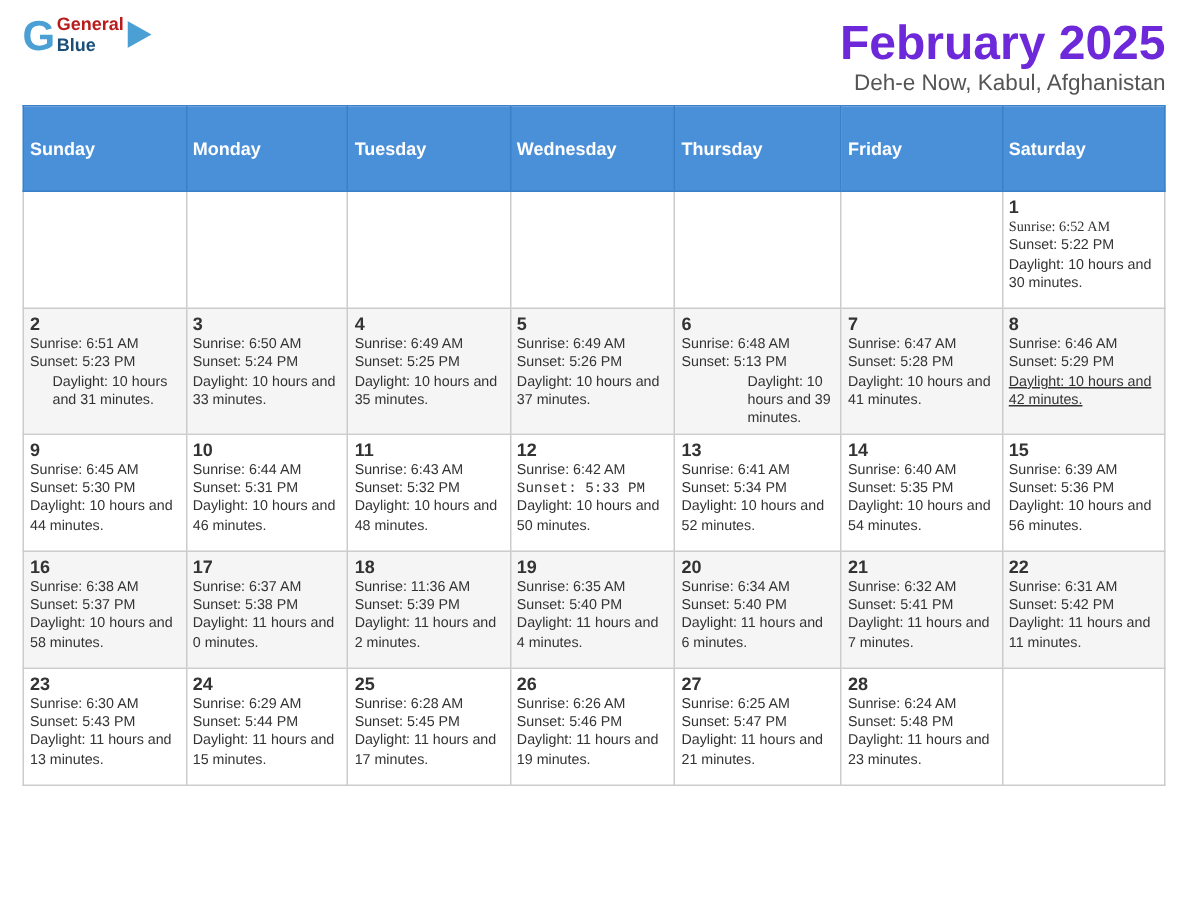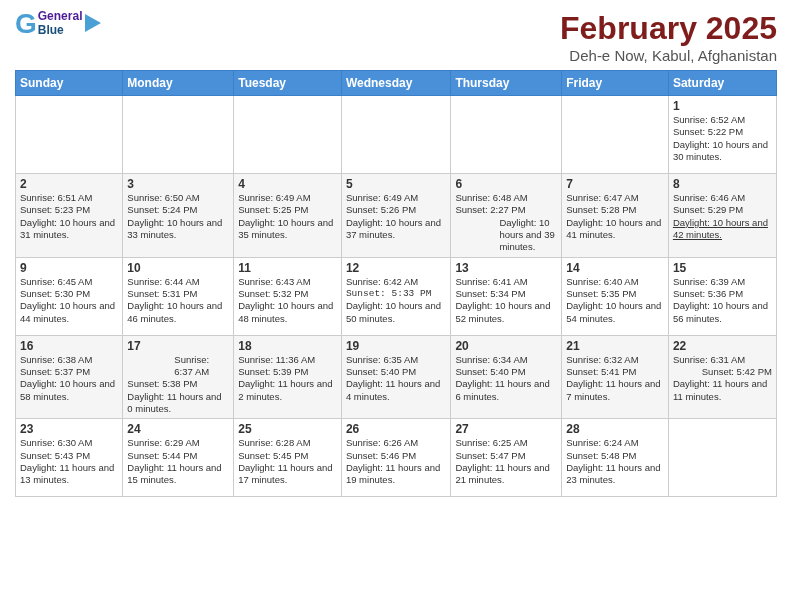--- a/index.html
+++ b/index.html
@@ -3,31 +3,31 @@
   <meta charset="utf-8">
   <style>
     * { box-sizing: border-box; margin: 0; padding: 0; }
     body { font-family: Arial, sans-serif; background: #fff; width: 792px; height: 612px; overflow: hidden; }
     
     .container { width: 792px; padding: 10px 15px 5px 15px; }
     
     .header-row { display: flex; justify-content: space-between; align-items: flex-start; margin-bottom: 6px; }
     
     .title-block { text-align: right; }
-    .month-title { font-size: 32px; font-weight: bold; color: #7f1d1d; }
+    .month-title { font-size: 32px; font-weight: bold; color: #6d28d9; }
     .location-title { font-size: 15px; color: #555; }
     
     .calendar { width: 100%; border-collapse: collapse; }
     
     .calendar thead th {
       background: #4a90d9;
       color: #fff;
       font-size: 12px;
       font-weight: bold;
-      padding: 5px 4px;
+      padding: 21px 4px;
       border: 1px solid #3a80c9;
       text-align: left;
     }
     
     .calendar tbody td {
       border: 1px solid #ccc;
       vertical-align: top;
       padding: 3px 4px;
       width: 113px;
       height: 78px;
@@ -53,21 +53,21 @@
   </style>
 </head>
 <body>
 
 <div class="container">
   <div class="header-row">
     <div class="logo-wrapper">
       <div style="display:flex;align-items:center;">
         <div style="font-size:28px;font-weight:bold;color:#4a9fd4;line-height:1;">G</div>
         <div style="display:flex;flex-direction:column;line-height:1.15;margin-left:1px;">
-          <span style="font-size:12px;font-weight:bold;color:#4c1d95;">General</span>
+          <span style="font-size:12px;font-weight:bold;color:#b91c1c;">General</span>
           <span style="font-size:12px;font-weight:bold;color:#1a4f7a;">Blue</span>
         </div>
         <div style="margin-left:3px;margin-top:2px;">
           <svg width="16" height="18" viewBox="0 0 16 18">
               <polygon points="0,0 16,9 0,18" fill="#4a9fd4"></polygon>
             </svg>
         </div>
       </div>
     </div>
     <div class="title-block">
@@ -91,31 +91,31 @@
     <tbody id="calendar-body">
     <tr>
           <td class="empty"></td>
           <td class="empty"></td>
           <td class="empty"></td>
           <td class="empty"></td>
           <td class="empty"></td>
           <td class="empty"></td>
           <td>
             <span class="day-num">1</span>
-            <div style="line-height: 1.3;">Sunrise: 6:52 AM</div>
+            <div style="line-height: 1.3; font-family: Liberation Serif, serif;">Sunrise: 6:52 AM</div>
             <div style="line-height: 1.3;">Sunset: 5:22 PM</div>
             <div style="line-height: 1.3;">Daylight: 10 hours and 30 minutes.</div>
           </td>
         </tr>
         <tr>
           <td>
             <span class="day-num">2</span>
             <div style="line-height: 1.3;">Sunrise: 6:51 AM</div>
             <div style="line-height: 1.3;">Sunset: 5:23 PM</div>
-            <div style="line-height: 1.3;">Daylight: 10 hours and 31 minutes.</div>
+            <div style="line-height: 1.3; margin-left: 15px;">Daylight: 10 hours and 31 minutes.</div>
           </td>
           <td>
             <span class="day-num">3</span>
             <div style="line-height: 1.3;">Sunrise: 6:50 AM</div>
             <div style="line-height: 1.3;">Sunset: 5:24 PM</div>
             <div style="line-height: 1.3;">Daylight: 10 hours and 33 minutes.</div>
           </td>
           <td>
             <span class="day-num">4</span>
             <div style="line-height: 1.3;">Sunrise: 6:49 AM</div>
@@ -124,21 +124,21 @@
           </td>
           <td>
             <span class="day-num">5</span>
             <div style="line-height: 1.3;">Sunrise: 6:49 AM</div>
             <div style="line-height: 1.3;">Sunset: 5:26 PM</div>
             <div style="line-height: 1.3;">Daylight: 10 hours and 37 minutes.</div>
           </td>
           <td>
             <span class="day-num">6</span>
             <div style="line-height: 1.3;">Sunrise: 6:48 AM</div>
-            <div style="line-height: 1.3;">Sunset: 2:27 PM</div>
+            <div style="line-height: 1.3;">Sunset: 5:13 PM</div>
             <div style="line-height: 1.3; margin-left: 44px;">Daylight: 10 hours and 39 minutes.</div>
           </td>
           <td>
             <span class="day-num">7</span>
             <div style="line-height: 1.3;">Sunrise: 6:47 AM</div>
             <div style="line-height: 1.3;">Sunset: 5:28 PM</div>
             <div style="line-height: 1.3;">Daylight: 10 hours and 41 minutes.</div>
           </td>
           <td>
             <span class="day-num">8</span>
@@ -193,21 +193,21 @@
         </tr>
         <tr>
           <td>
             <span class="day-num">16</span>
             <div style="line-height: 1.3;">Sunrise: 6:38 AM</div>
             <div style="line-height: 1.3;">Sunset: 5:37 PM</div>
             <div style="line-height: 1.3;">Daylight: 10 hours and 58 minutes.</div>
           </td>
           <td>
             <span class="day-num">17</span>
-            <div style="line-height: 1.3; margin-left: 47px;">Sunrise: 6:37 AM</div>
+            <div style="line-height: 1.3;">Sunrise: 6:37 AM</div>
             <div style="line-height: 1.3;">Sunset: 5:38 PM</div>
             <div style="line-height: 1.3;">Daylight: 11 hours and 0 minutes.</div>
           </td>
           <td>
             <span class="day-num">18</span>
             <div style="line-height: 1.3;">Sunrise: 11:36 AM</div>
             <div style="line-height: 1.3;">Sunset: 5:39 PM</div>
             <div style="line-height: 1.3;">Daylight: 11 hours and 2 minutes.</div>
           </td>
           <td>
@@ -224,21 +224,21 @@
           </td>
           <td>
             <span class="day-num">21</span>
             <div style="line-height: 1.3;">Sunrise: 6:32 AM</div>
             <div style="line-height: 1.3;">Sunset: 5:41 PM</div>
             <div style="line-height: 1.3;">Daylight: 11 hours and 7 minutes.</div>
           </td>
           <td>
             <span class="day-num">22</span>
             <div style="line-height: 1.3;">Sunrise: 6:31 AM</div>
-            <div style="line-height: 1.3; text-align: right;">Sunset: 5:42 PM</div>
+            <div style="line-height: 1.3;">Sunset: 5:42 PM</div>
             <div style="line-height: 1.3;">Daylight: 11 hours and 11 minutes.</div>
           </td>
         </tr>
         <tr>
           <td>
             <span class="day-num">23</span>
             <div style="line-height: 1.3;">Sunrise: 6:30 AM</div>
             <div style="line-height: 1.3;">Sunset: 5:43 PM</div>
             <div style="line-height: 1.3;">Daylight: 11 hours and 13 minutes.</div>
           </td>

